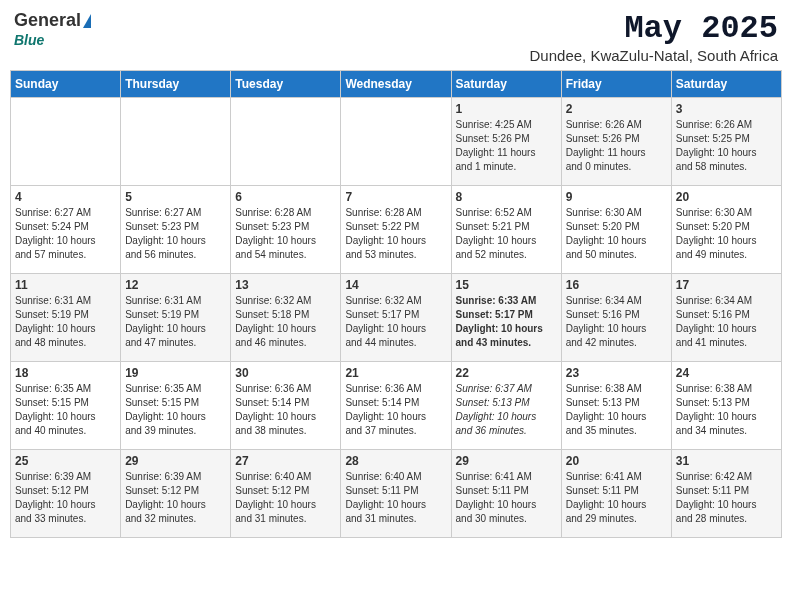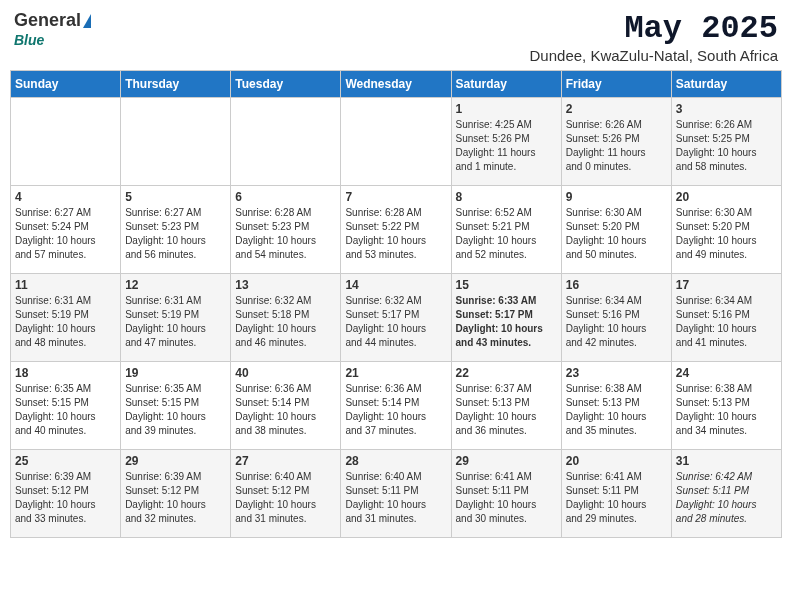--- a/index.html
+++ b/index.html
@@ -275,36 +275,36 @@
 and 40 minutes.</div>
         </td>
         <td>
           <span class="day-number">19</span>
           <div class="day-info" style="white-space: pre-line;">Sunrise: 6:35 AM
 Sunset: 5:15 PM
 Daylight: 10 hours
 and 39 minutes.</div>
         </td>
         <td>
-          <span class="day-number">40</span>
+          <span class="day-number">30</span>
           <div class="day-info" style="white-space: pre-line;">Sunrise: 6:36 AM
 Sunset: 5:14 PM
 Daylight: 10 hours
 and 38 minutes.</div>
         </td>
         <td>
           <span class="day-number">21</span>
           <div class="day-info" style="white-space: pre-line;">Sunrise: 6:36 AM
 Sunset: 5:14 PM
 Daylight: 10 hours
 and 37 minutes.</div>
         </td>
         <td>
           <span class="day-number">22</span>
-          <div class="day-info" style="white-space: pre-line;">Sunrise: 6:37 AM
+          <div class="day-info" style="white-space: pre-line; font-style: italic;">Sunrise: 6:37 AM
 Sunset: 5:13 PM
 Daylight: 10 hours
 and 36 minutes.</div>
         </td>
         <td>
           <span class="day-number">23</span>
           <div class="day-info" style="white-space: pre-line;">Sunrise: 6:38 AM
 Sunset: 5:13 PM
 Daylight: 10 hours
 and 35 minutes.</div>
@@ -355,20 +355,20 @@
         </td>
         <td>
           <span class="day-number">20</span>
           <div class="day-info" style="white-space: pre-line;">Sunrise: 6:41 AM
 Sunset: 5:11 PM
 Daylight: 10 hours
 and 29 minutes.</div>
         </td>
         <td>
           <span class="day-number">31</span>
-          <div class="day-info" style="white-space: pre-line; font-style: italic;">Sunrise: 6:42 AM
+          <div class="day-info" style="white-space: pre-line;">Sunrise: 6:42 AM
 Sunset: 5:11 PM
 Daylight: 10 hours
 and 28 minutes.</div>
         </td>
       </tr>
     </tbody>
 </table>
 
 </body></html>

